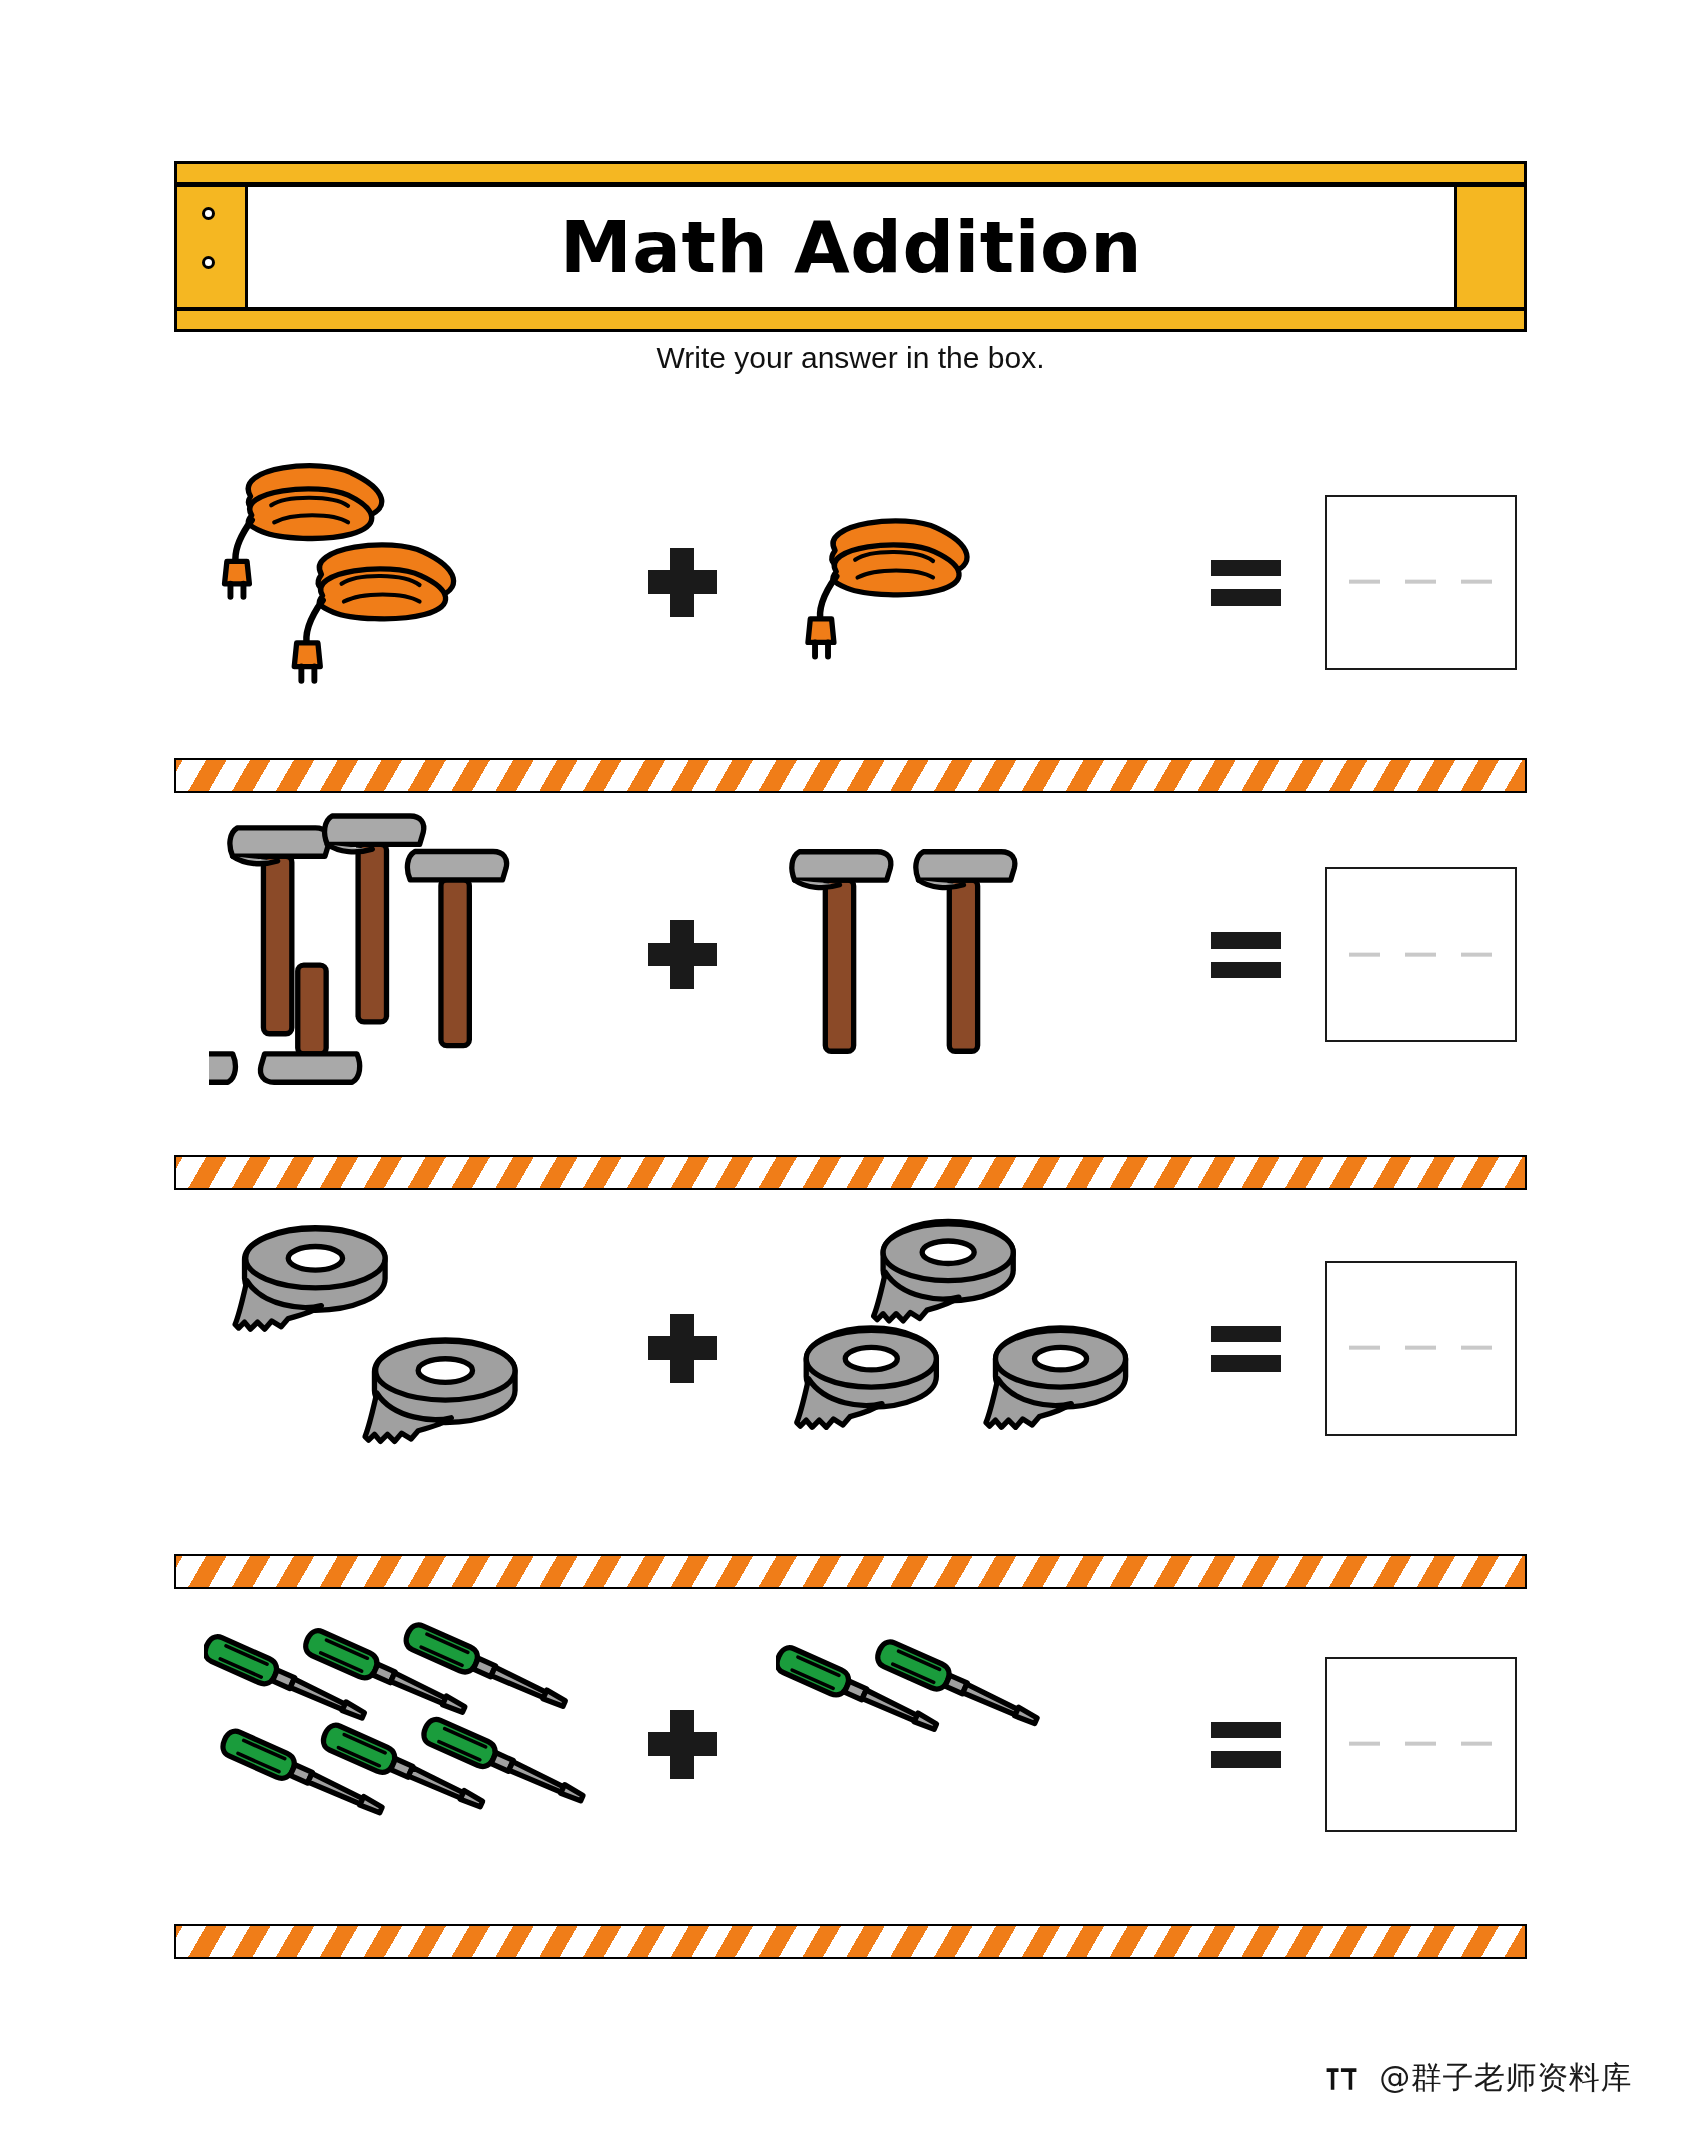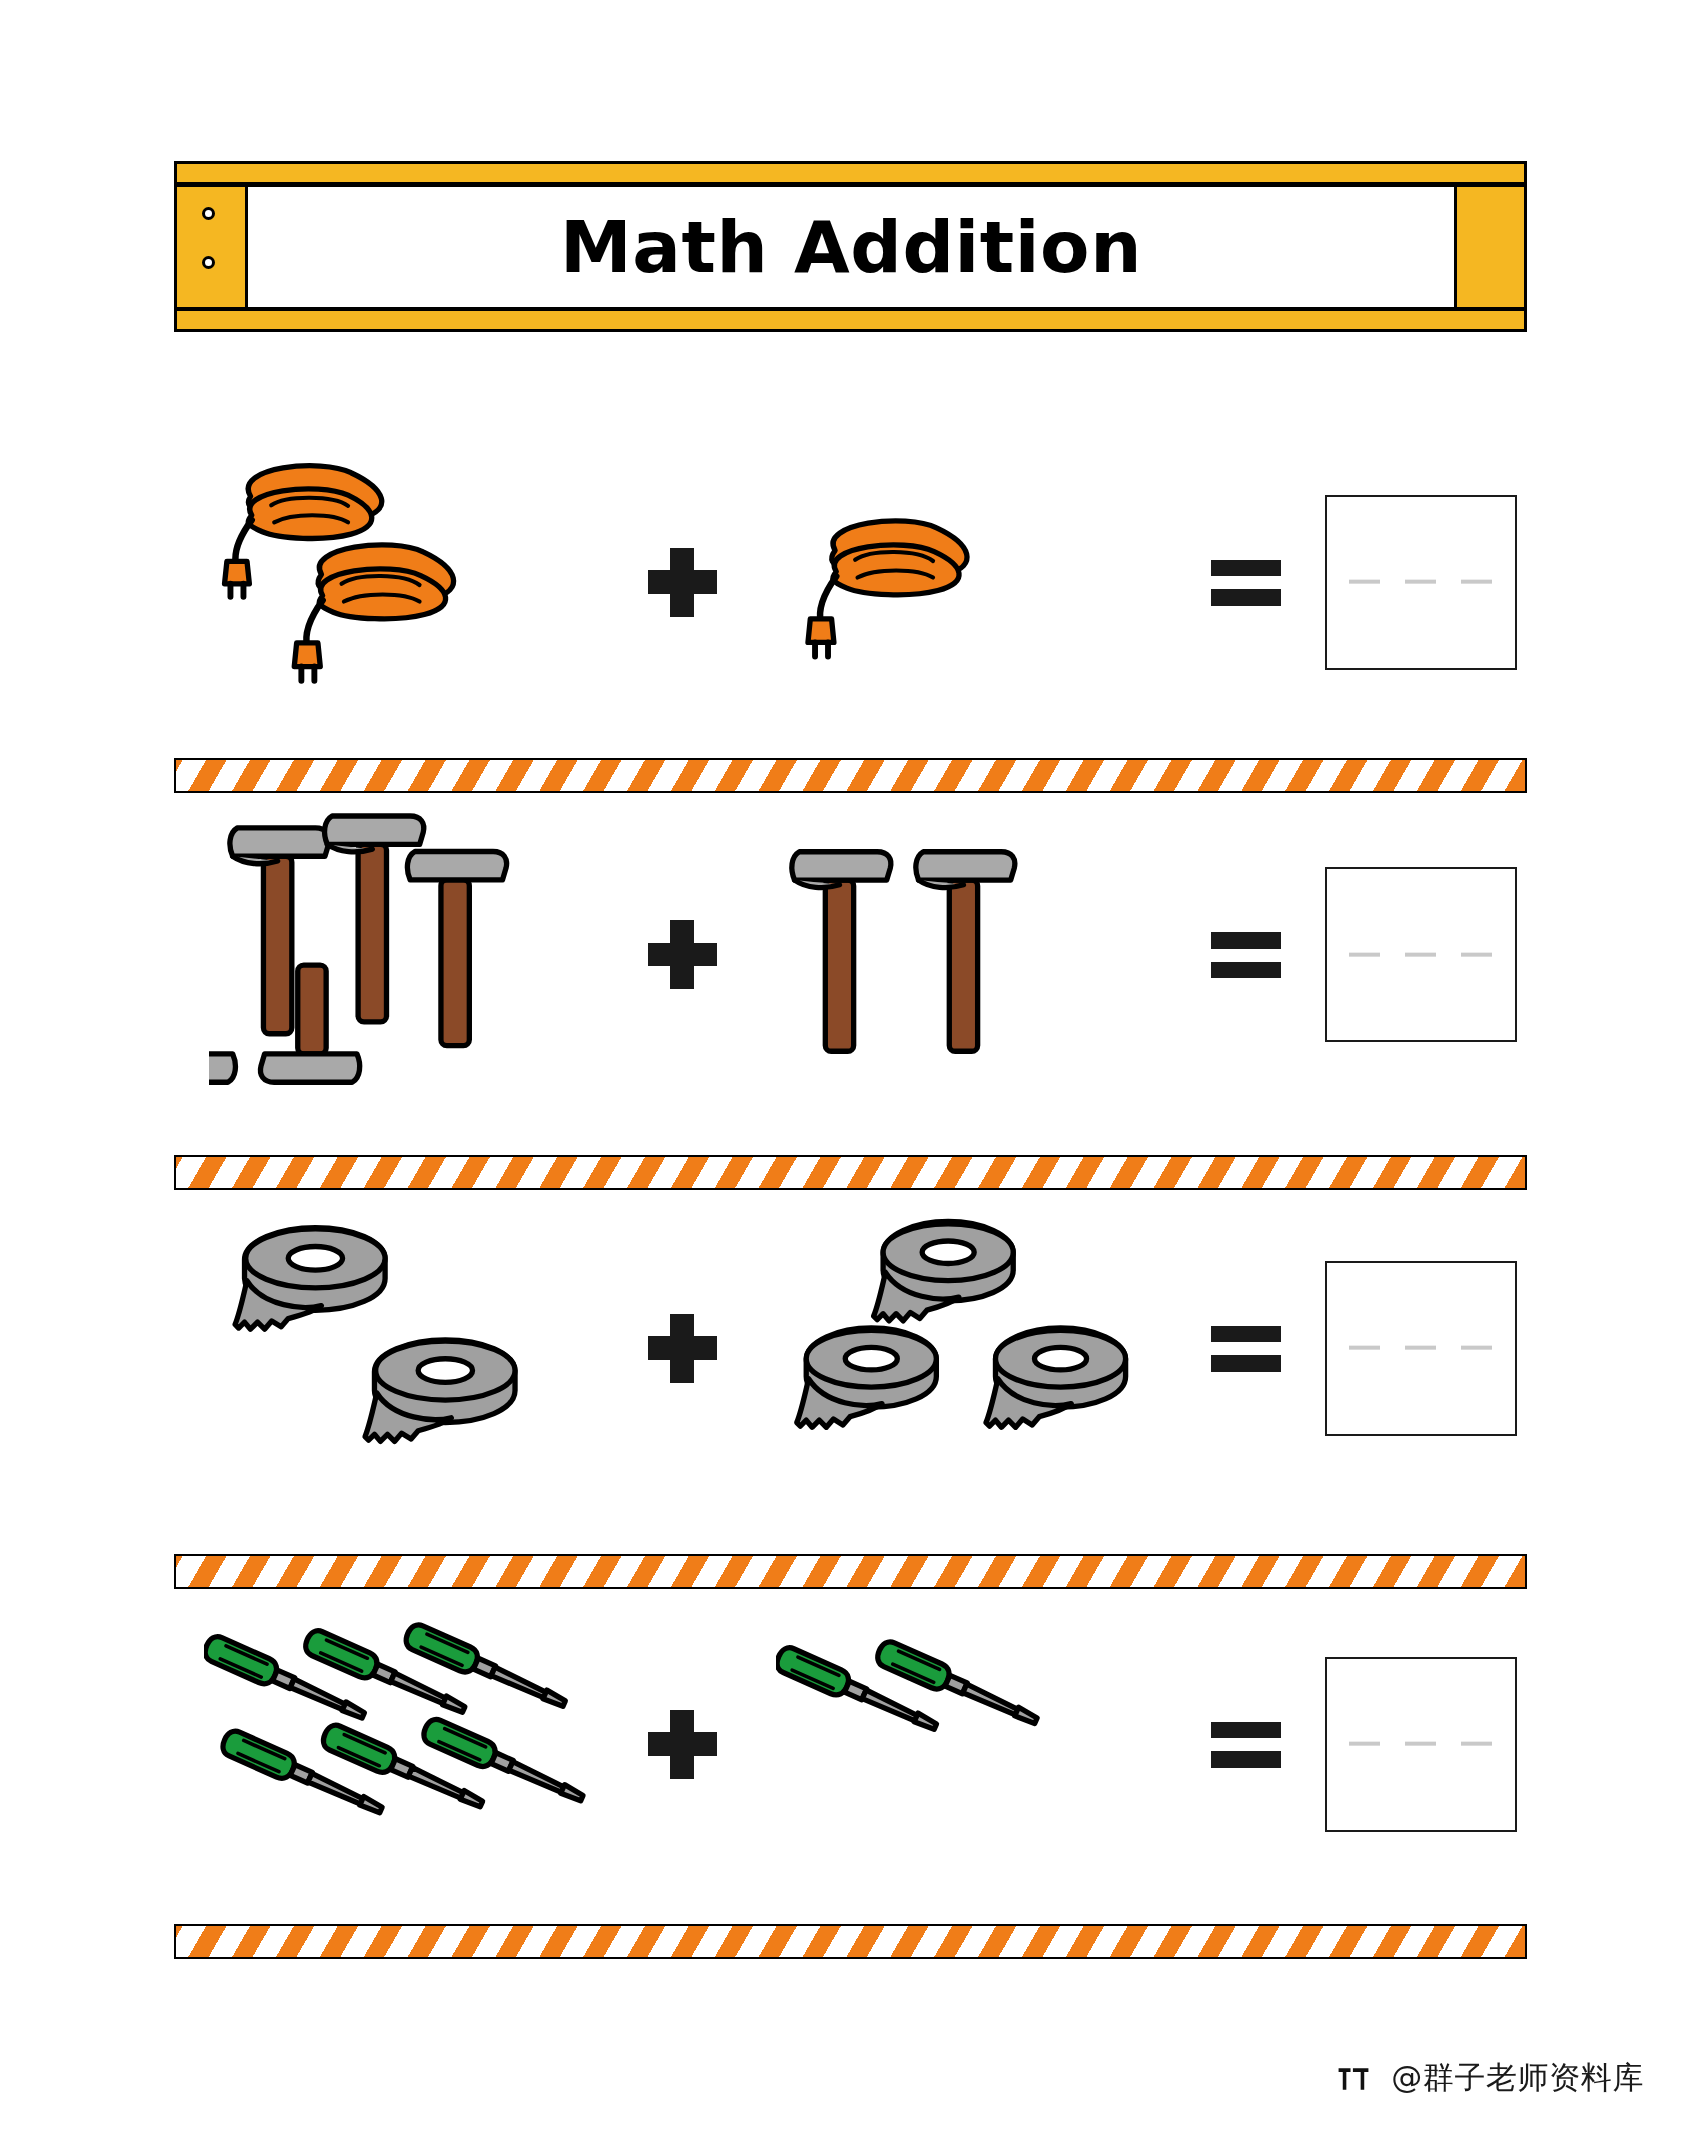--- a/index.html
+++ b/index.html
@@ -176,21 +176,21 @@
       #ffffff 17.7px, #ffffff 38px
     );
   }
 
   
   .art { position: absolute; }
 
   
   .watermark {
     position: absolute;
-    right: 59px;
+    right: 71px;
     bottom: 52px;
     display: flex;
     align-items: center;
     gap: 19px;
     color: #1a1a1a;
   }
   .wm-logo {
     width: 37px; height: 37px;
     position: relative;
   }
@@ -212,20 +212,21 @@
       <div class="banner-title">Math Addition</div>
     </div>
     <div class="screw s1"></div>
     <div class="screw s2"></div>
     <div class="screw s3"></div>
     <div class="screw s4"></div>
     <div class="banner-bottombar"></div>
   </div>
 
   <div class="instructions">
+    <div>Write your answer in the box.</div>
   </div>
 
   <div class="row" style="top: 449px; height: 266px;">
 
     <div class="group grp-left">
       <svg class="art" style="left:35px; top:5.9px;" width="414" height="260" viewBox="0 0 700 440">
         <g stroke="#000" stroke-width="9" stroke-linejoin="round" stroke-linecap="round">
 
           <g transform="translate(10,10)">
             <path d="M60 60 C30 10 180 -5 230 20 C290 48 300 82 250 96 C205 108 120 104 88 92 C55 80 52 72 60 60 Z" fill="#f07d18"></path>

